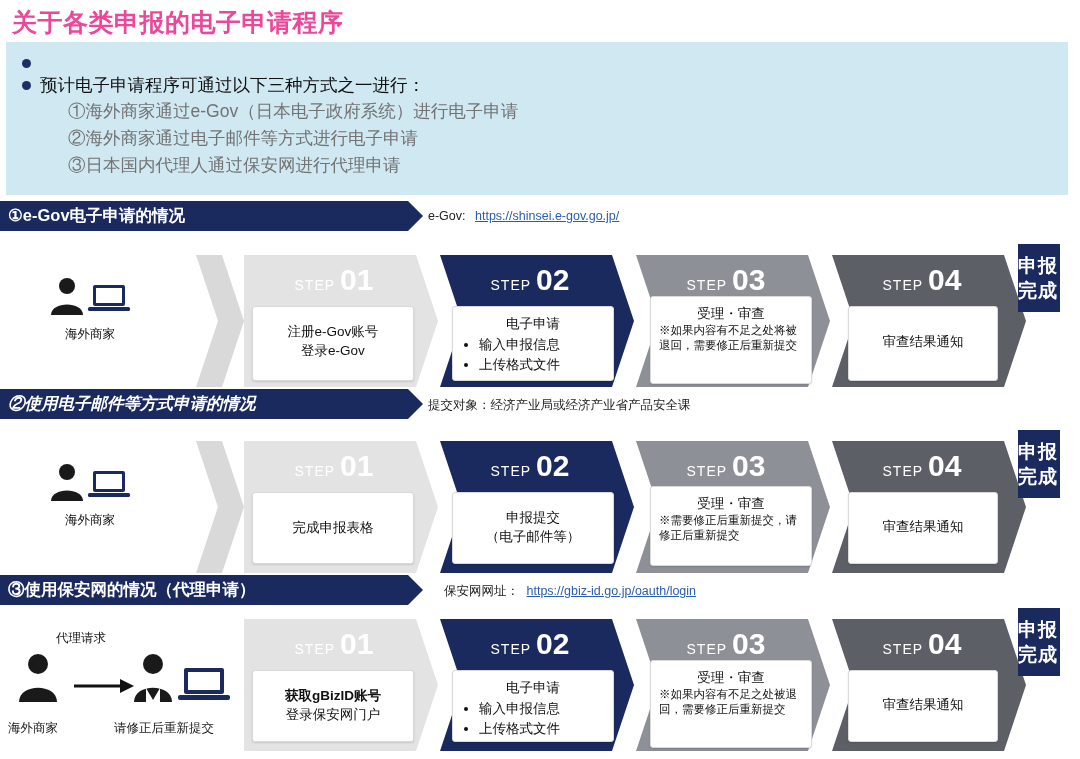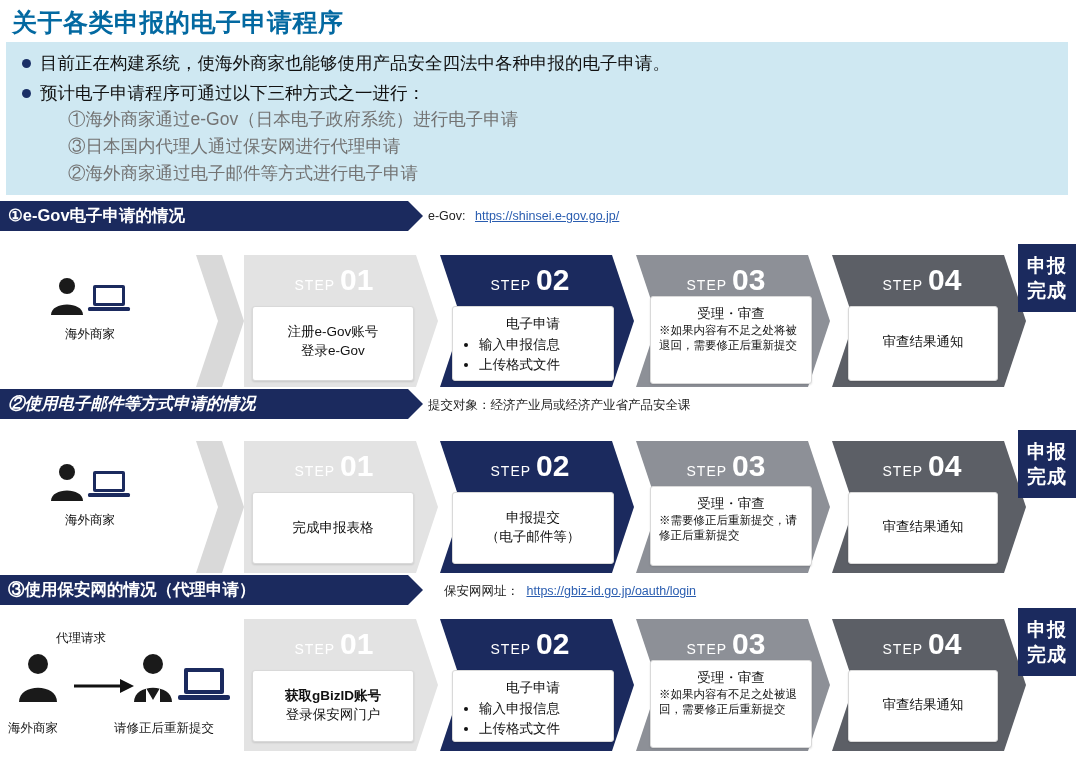--- a/index.html
+++ b/index.html
@@ -7,21 +7,21 @@
   body {
     width:1080px; height:759px;
     font-family:"Liberation Sans", sans-serif;
     background:#ffffff;
     color:#1a1a1a;
     position:relative;
     overflow:hidden;
   }
   .page-title{
     position:absolute; left:12px; top:6px;
-    font-size:25px; font-weight:bold; color:#0369a1; letter-spacing:0.5px;
+    font-size:25px; font-weight:bold; color:#ec4899; letter-spacing:0.5px;
   }
   .intro-box{
     position:absolute; left:6px; top:42px; width:1062px; height:153px;
     background:#cfe8f2;
   }
   .bullet-row{
     display:flex; align-items:flex-start;
     padding-left:16px;
   }
   .bullet-dot{
@@ -63,49 +63,48 @@
     padding:7px 8px;
   }
   .card .c-title{ font-weight:normal; text-align:center; }
   .card .c-center{ text-align:center; }
   .card ul{ margin:2px 0 0 6px; padding-left:12px; }
   .card li{ margin:1px 0; }
   .card .small{ font-size:11.5px; line-height:15px; }
 
   
   .done{
-    position:absolute; width:58px; background:#1b2a5e; color:#fff;
-    font-weight:bold; font-size:19px; text-align:center;
+    position:absolute; width:42px; background:#1b2a5e; color:#fff;
+    font-weight:bold; font-size:19px; text-align:left;
     padding:9px 0; line-height:25px; letter-spacing:1px;
   }
 
   
   .actor{ position:absolute; text-align:center; font-size:12.5px; color:#111; }
   .actor .cap{ margin-top:2px; }
 
   .gray-arrow{ position:absolute; }
 </style>
 </head>
 <body>
 
 <div class="page-title">关于各类申报的电子申请程序</div>
 
 <div class="intro-box">
   <div style="height:8px"></div>
   <div class="bullet-row">
     <span class="bullet-dot"></span>
-    <span class="bullet-text">目前正在构建系统，使海外商家也能够使用产品安全四法中各种申报的电子申请。</span>
   </div>
   <div class="bullet-row" style="margin-top:4px;">
     <span class="bullet-dot"></span>
     <span class="bullet-text">预计电子申请程序可通过以下三种方式之一进行：</span>
   </div>
   <div class="sub-line">①海外商家通过e-Gov（日本电子政府系统）进行电子申请</div>
+  <div class="sub-line">②海外商家通过电子邮件等方式进行电子申请</div>
   <div class="sub-line">③日本国内代理人通过保安网进行代理申请</div>
-  <div class="sub-line">②海外商家通过电子邮件等方式进行电子申请</div>
 </div>
 
 <div class="sec-bar arrow" style="left:0; top:201px; width:408px;">①e-Gov电子申请的情况</div>
 <div class="sec-note" style="left:428px; top:209px;">
   <span>e-Gov:</span>
   <a class="link" href="#" style="margin-left:6px;">https://shinsei.e-gov.go.jp/</a>
 </div>
 
 <div class="actor" style="left:30px; top:277px; width:120px;">
   <svg width="90" height="44" viewBox="0 0 90 44">

